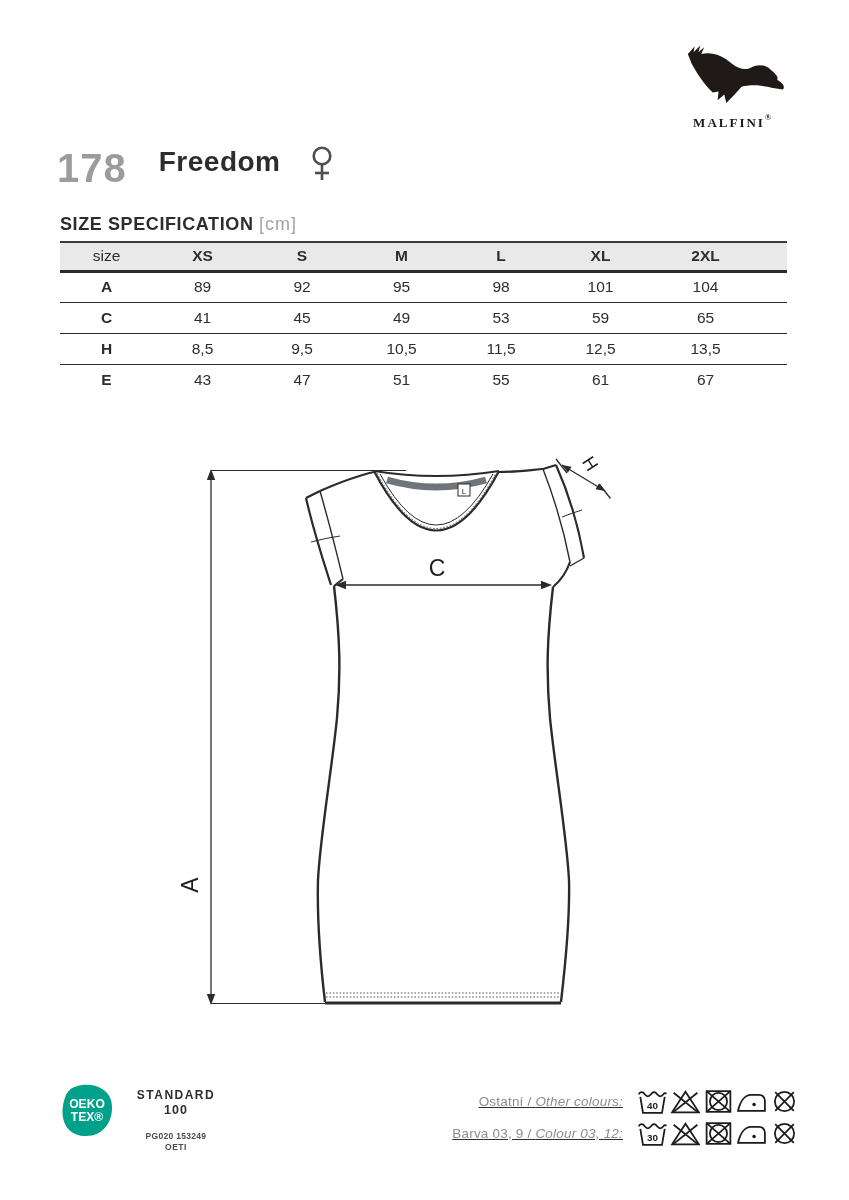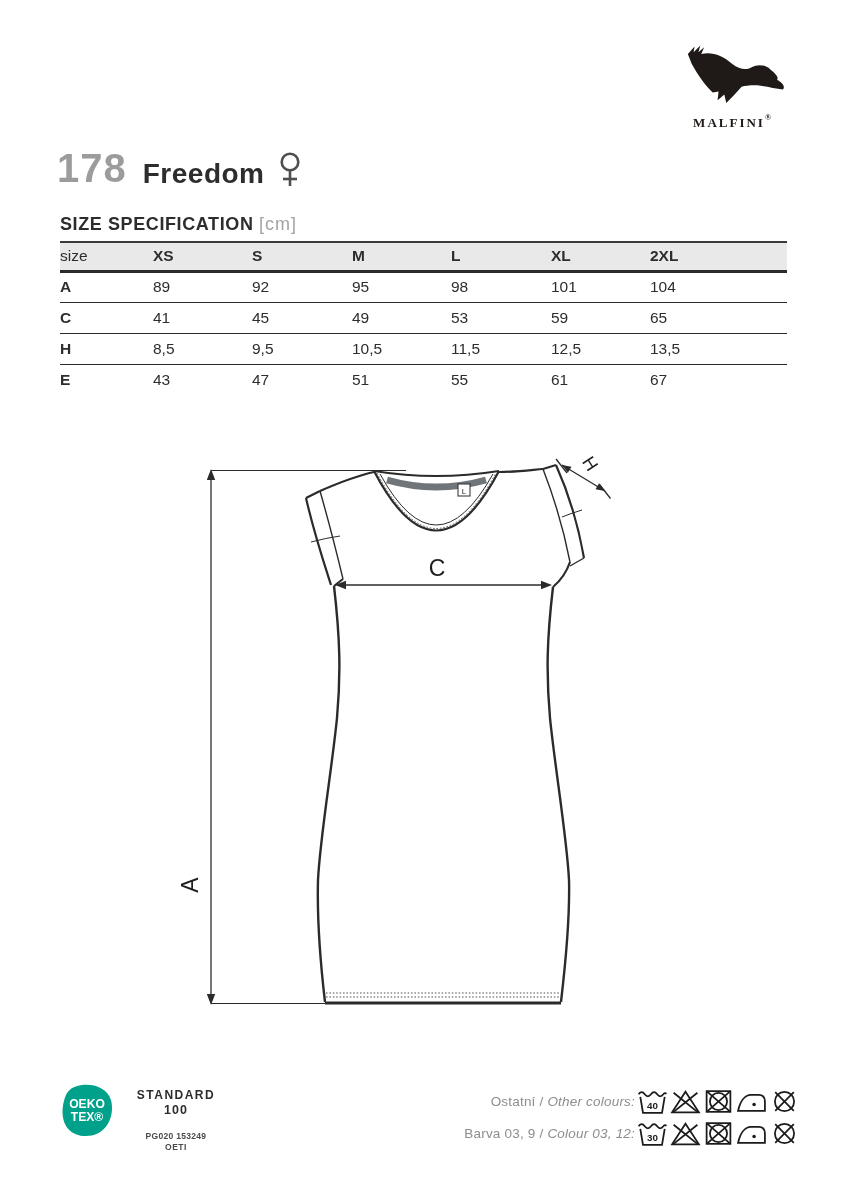--- a/index.html
+++ b/index.html
@@ -7,33 +7,33 @@
   body { font-family:"Liberation Sans", sans-serif; color:#2d2d2d; }
   .page { position:relative; width:849px; height:1200px; background:#fff; overflow:hidden; }
 
   
   .brand { position:absolute; top:32px; right:52px; width:130px; text-align:center; }
   .brand-name { margin-top:2px; font-family:"Liberation Serif", serif; font-variant:small-caps;
                 text-transform:lowercase; font-weight:700; font-size:19px; letter-spacing:2px; color:#1f1a17; }
   .brand-name sup { font-size:8px; letter-spacing:0; vertical-align:super; }
 
   
-  .title-row { position:absolute; left:57px; top:148px; display:flex; align-items:flex-end; }
+  .title-row { position:absolute; left:57px; top:148px; display:flex; align-items:flex-start;gap:16px; }
   .product-code { font-size:40px; font-weight:700; color:#9c9c9c; letter-spacing:1px; line-height:1; }
   .product-name { font-size:28px; font-weight:700; color:#2d2d2d; margin-left:16px; letter-spacing:0.5px; line-height:1; }
   .female-glyph { margin-left:12px; margin-top:-2px; }
 
   
   .spec { position:absolute; left:60px; top:214px; width:730px; }
   .spec h2 { font-size:18px; font-weight:700; letter-spacing:0.6px; color:#2d2d2d; }
   .spec h2 .unit { color:#a3a3a3; font-weight:400; letter-spacing:1px; }
   table { width:727px; border-collapse:collapse; table-layout:fixed; margin-top:6px;
           border-top:2px solid #3a3a3a; }
   thead tr { background:#e9e9e9; border-bottom:3px solid #2b2b2b; }
-  th, td { text-align:left; font-size:15.5px; height:31px; vertical-align:middle; color:#2d2d2d; }
+  th, td { text-align:center; font-size:15.5px; height:31px; vertical-align:middle; color:#2d2d2d; }
   thead th { font-weight:700; height:29px; }
   thead th.size-col { font-weight:400; }
   tbody th { font-weight:700; }
   tbody tr { border-bottom:1.6px solid #2b2b2b; }
   tbody tr:last-child { border-bottom:none; }
   th:last-child, td:last-child { padding-right:26px; }
   .footnote { margin-top:7px; font-size:12.5px; font-style:italic; color:#9a9a9a; letter-spacing:0.2px; }
 
   
   .diagram { position:absolute; left:180px; top:438px; width:470px; height:590px; }
@@ -43,21 +43,21 @@
   .footer { position:absolute; left:60px; top:1082px; width:740px; display:flex;
             justify-content:space-between; align-items:center; }
   .oeko { display:flex; gap:14px; align-items:flex-start; }
   .oeko-texts { text-align:center; width:96px; padding-top:6px; }
   .oeko-standard { font-size:12px; font-weight:700; letter-spacing:1.5px; color:#2d2d2d; }
   .oeko-100 { font-size:12.5px; font-weight:700; letter-spacing:1px; color:#2d2d2d; margin-top:1px; }
   .oeko-cert { font-size:8.5px; font-weight:700; color:#4a4a4a; margin-top:14px; letter-spacing:0.3px; }
   .oeko-inst { font-size:8.5px; font-weight:700; color:#4a4a4a; margin-top:1px; letter-spacing:0.5px; }
 
   .care { display:flex; flex-direction:column; gap:5px; align-items:flex-end; }
-  .care-row { display:flex; align-items:center; gap:2px; }
+  .care-row { display:flex; align-items:center; gap:14px;text-decoration:underline; }
   .care-label { font-size:13.5px; color:#8d8d8d; letter-spacing:0.2px; white-space:nowrap; }
   .care-label .en { font-style:italic; }
   .symbols { display:flex; gap:2px; align-items:center; }
   .symbols svg { display:block; }
 </style>
 </head>
 <body>
 
 <div class="page">
 

